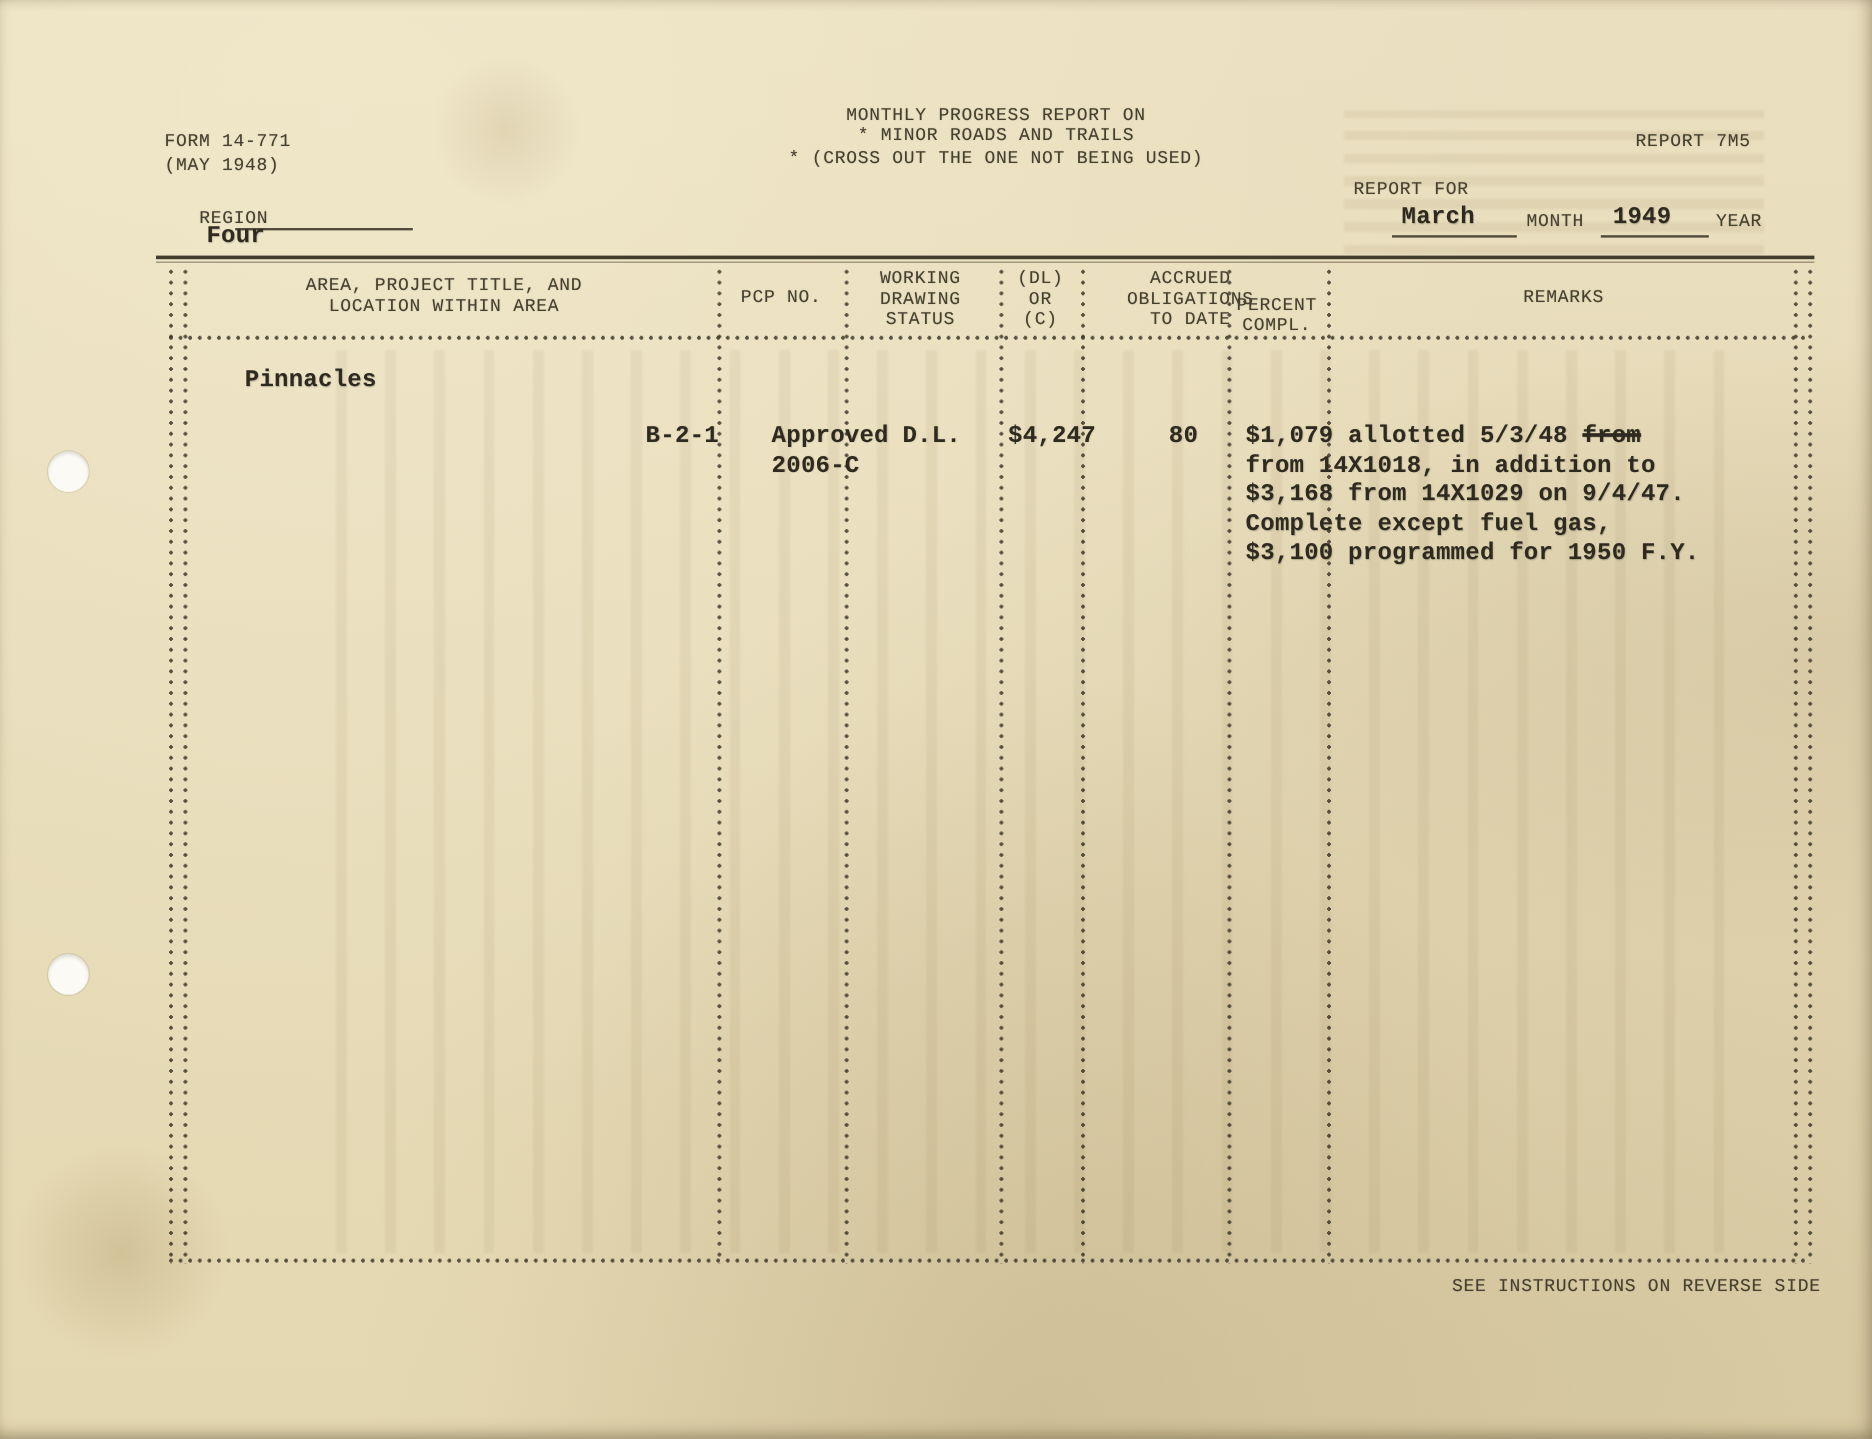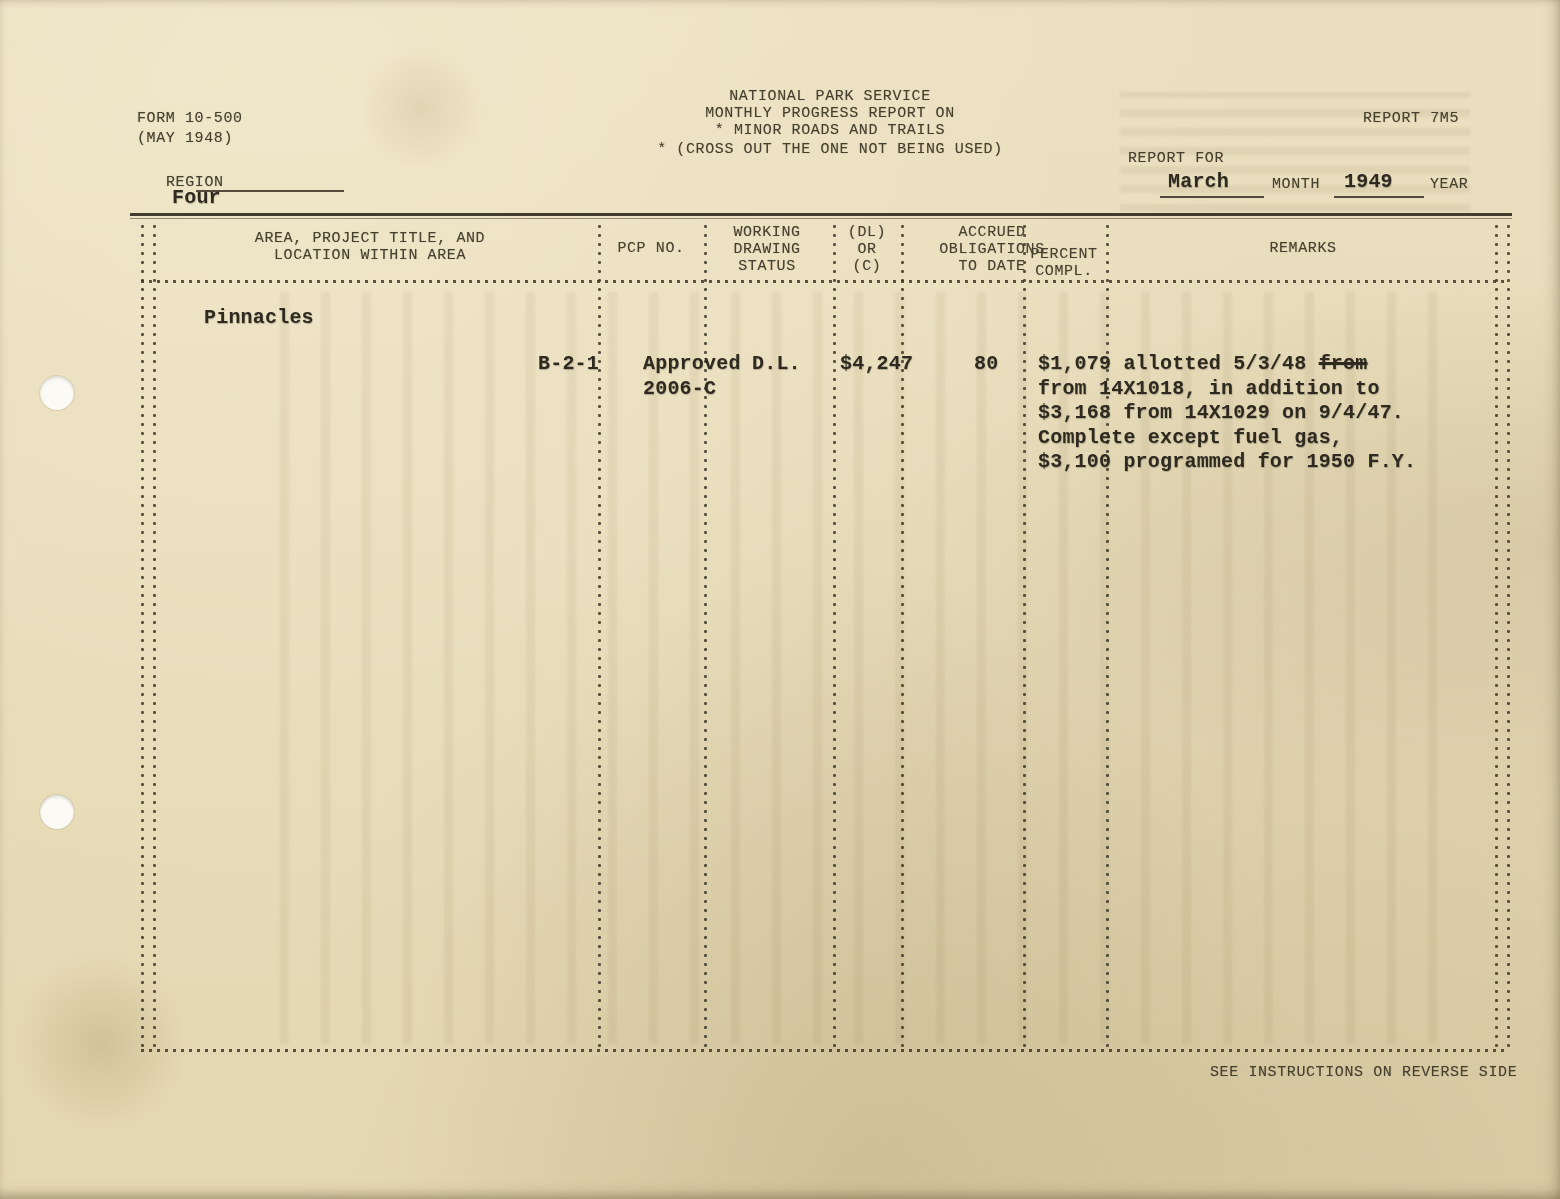--- a/index.html
+++ b/index.html
@@ -69,25 +69,24 @@
 
 <div id="page">
 
   <div class="bleed" id="bleed-main"></div>
   <div class="bleed" id="bleed-topright"></div>
   <div id="stains"></div>
 
   <div class="hole" style="left:40px;top:376px;"></div>
   <div class="hole" style="left:40px;top:795px;"></div>
 
-  <div class="abs printed" style="left:137px;top:110px;">FORM 10-500</div>
+  <div class="abs printed" style="left:137px;top:110px;">FORM 14-771</div>
   <div class="abs printed" style="left:137px;top:130px;">(MAY 1948)</div>
 
   <div class="abs" style="left:600px;top:88px;width:460px;">
-    <div class="printed ctr">NATIONAL PARK SERVICE</div>
     <div class="printed ctr">MONTHLY PROGRESS REPORT ON</div>
     <div class="printed ctr">* MINOR ROADS AND TRAILS</div>
     <div class="printed ctr" style="margin-top:2px;">* (CROSS OUT THE ONE NOT BEING USED)</div>
   </div>
 
   <div class="abs printed" style="left:1363px;top:110px;">REPORT 7M5</div>
 
   <div class="abs printed" style="left:1128px;top:150px;">REPORT FOR</div>
   <div class="abs typed" style="left:1168px;top:170px;">March</div>
   <div class="uline" style="left:1160px;top:196px;width:104px;"></div>

